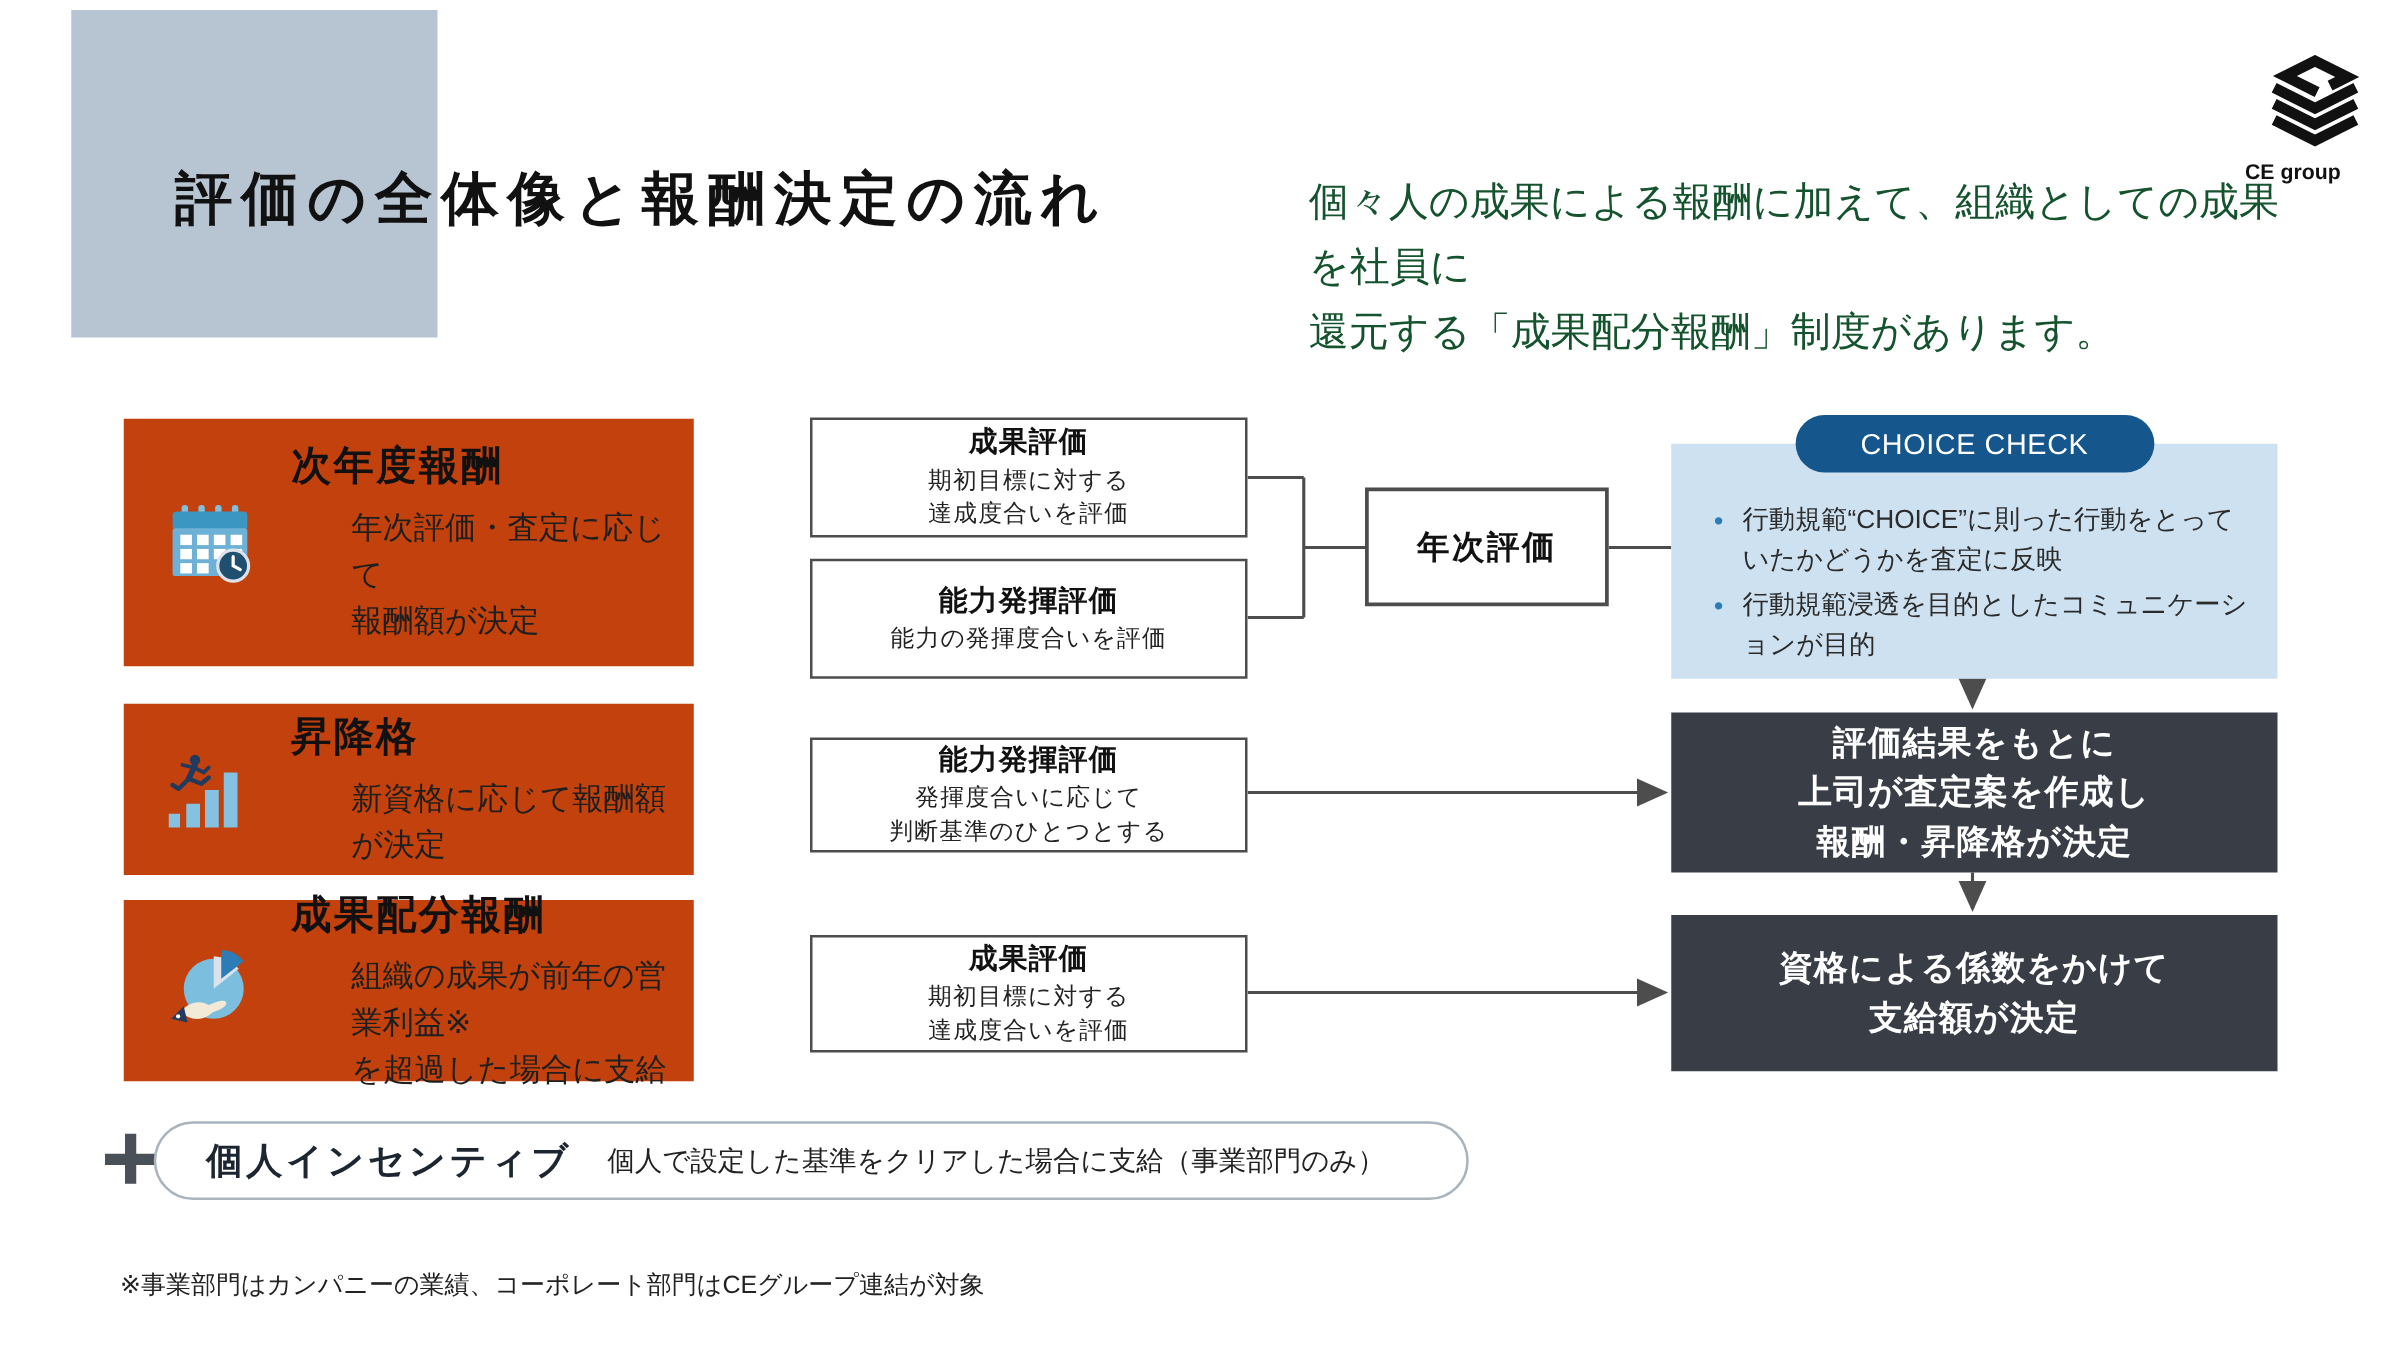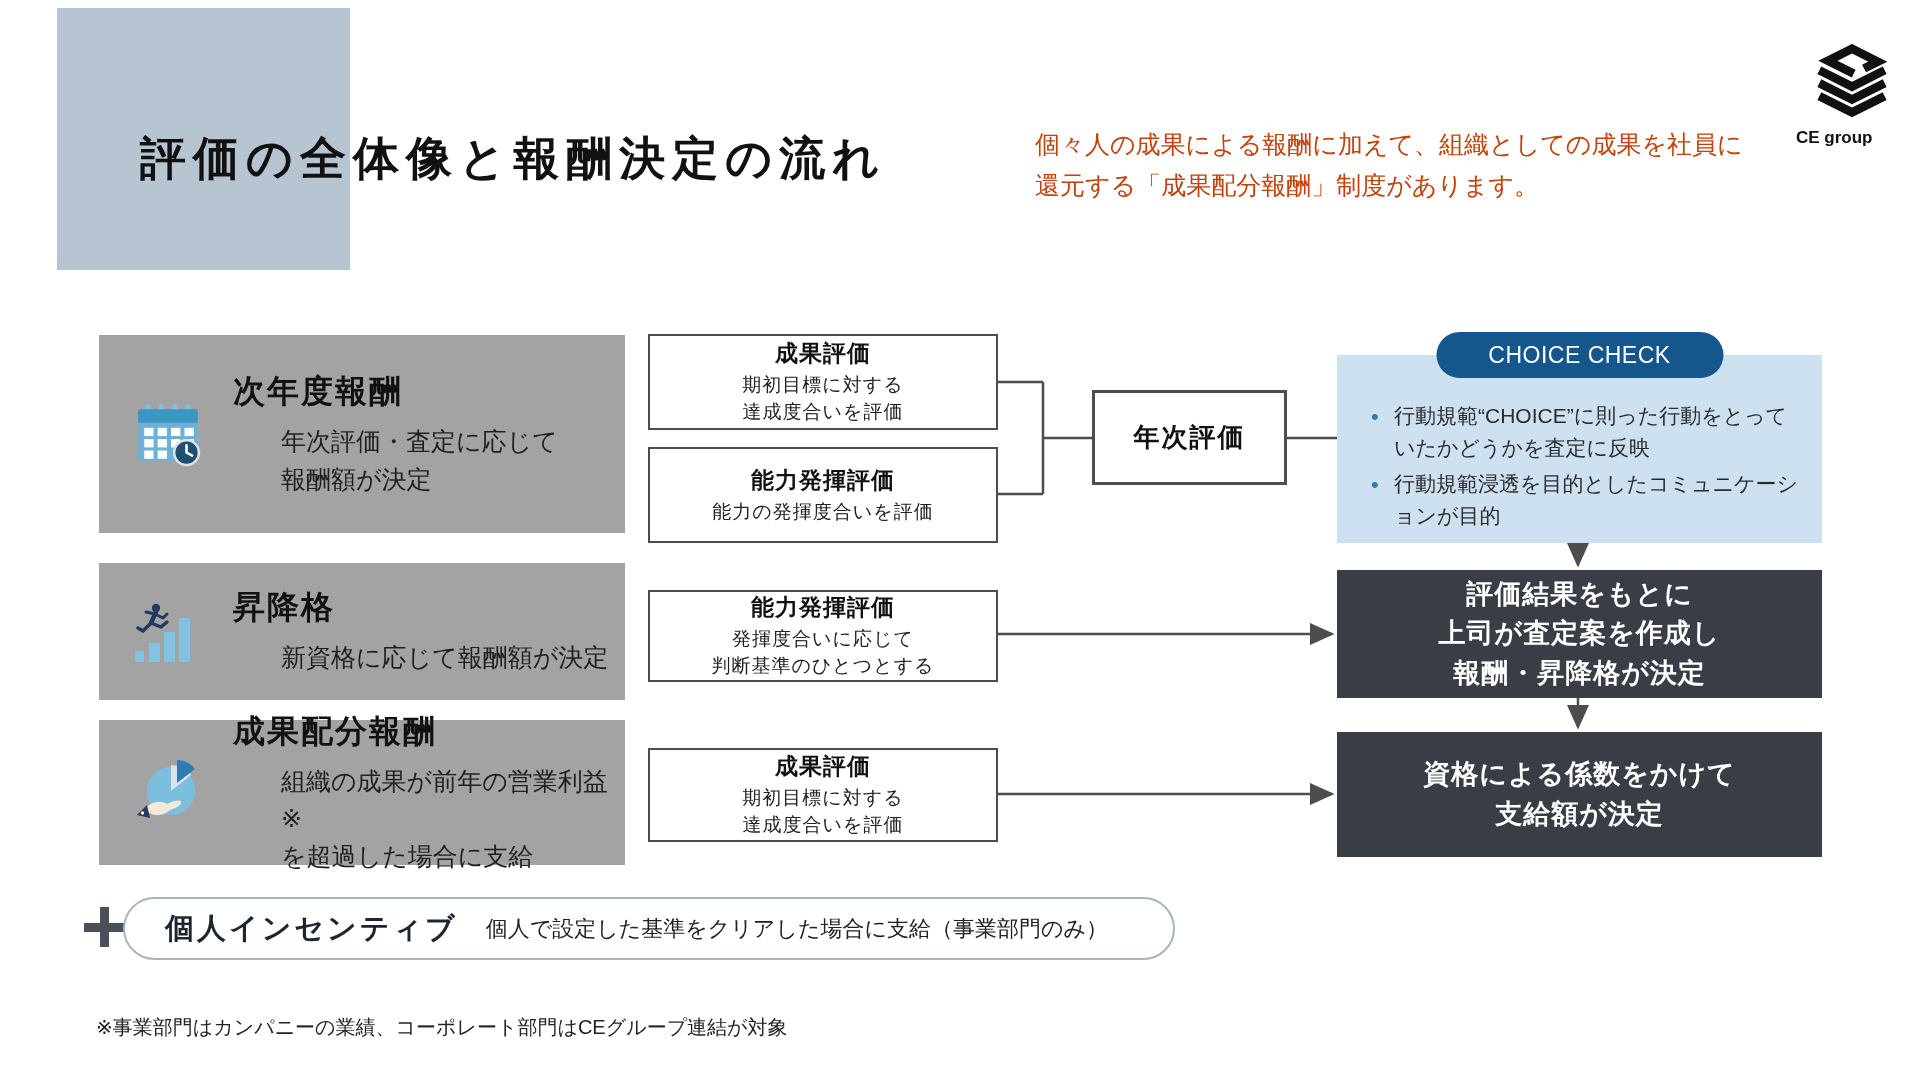--- a/index.html
+++ b/index.html
@@ -7,31 +7,31 @@
     position:relative;width:1920px;height:1080px;background:#ffffff;overflow:hidden;
     font-family:"Liberation Sans","DejaVu Sans",sans-serif;color:#1a1a1a;
   }
   
   .title-block{position:absolute;left:57px;top:8px;width:293px;height:262px;background:#b7c4d2;}
   .title{
     position:absolute;left:140px;top:128px;margin:0;
     font-size:46px;font-weight:700;letter-spacing:7px;color:#111;white-space:nowrap;
   }
   .intro{
-    position:absolute;left:1035px;top:124px;width:790px;margin:0;
-    font-size:25px;line-height:1.62;color:#c2410c;white-space:pre-line;
+    position:absolute;left:1035px;top:124px;width:790px;margin:12px;
+    font-size:32px;line-height:1.62;color:#14532d;white-space:pre-line;
   }
   .logo{position:absolute;left:1796px;top:44px;width:112px;text-align:left;}
   .logo svg{display:block;margin:0 auto;}
   .logo-text{font-size:17px;font-weight:700;color:#111;margin-top:4px;letter-spacing:0px;white-space:nowrap;}
   
   .connectors{position:absolute;left:0;top:0;z-index:1;}
   
   .cat{
-    position:absolute;left:99px;width:526px;background:#a3a3a3;z-index:2;
+    position:absolute;left:99px;width:456px;background:#c2410c;z-index:2;
     display:flex;align-items:center;padding-left:34px;box-sizing:border-box;gap:28px;
   }
   .cat1{top:335px;height:198px;}
   .cat2{top:563px;height:137px;}
   .cat3{top:720px;height:145px;}
   .cat-icon{flex:0 0 72px;display:flex;justify-content:center;}
   .cat-title{font-size:32px;font-weight:700;letter-spacing:2px;color:#111;margin-bottom:9px;}
   .cat-desc{font-size:25px;line-height:1.5;color:#1f1f1f;white-space:pre-line;margin-left:48px;}
   
   .evalbox{

